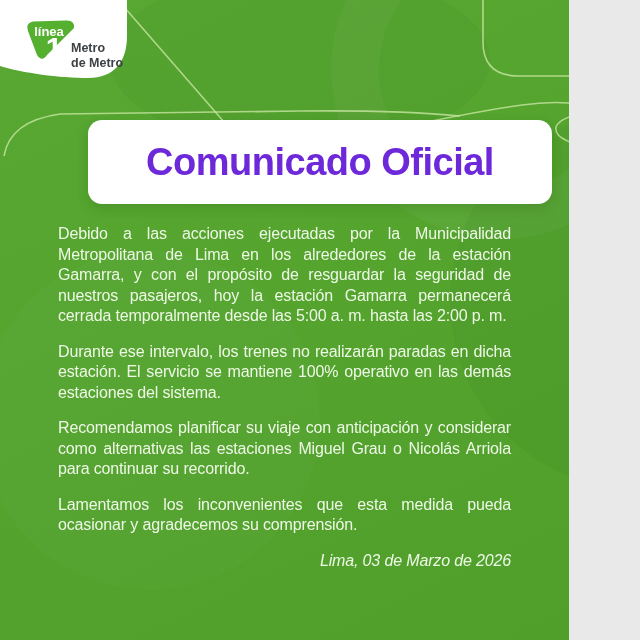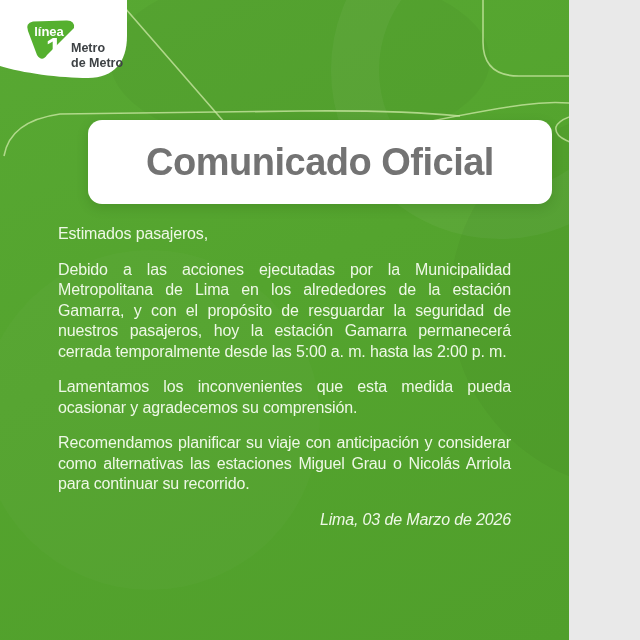--- a/index.html
+++ b/index.html
@@ -17,21 +17,21 @@
     font-size:12.5px;font-weight:bold;line-height:15px;color:#3e4245;
   }
   .operator span{display:block;}
   .title-card{
     position:absolute;left:88px;top:120px;width:464px;height:84px;
     background:#ffffff;border-radius:14px;
     box-shadow:0 4px 12px rgba(25,70,10,.18);
     display:flex;align-items:center;justify-content:center;
   }
   .title-card h1{
-    margin:0;font-size:38px;font-weight:bold;color:#737373;letter-spacing:-.5px;
+    margin:0;font-size:38px;font-weight:bold;color:#6d28d9;letter-spacing:-.5px;
   }
   .body-text{
     position:absolute;left:58px;right:58px;top:224px;
     color:#eef8e6;font-size:16px;line-height:20.5px;letter-spacing:-.15px;
   }
   .body-text p{margin:0 0 15px 0;text-align:justify;}
   .body-text p.greeting{text-align:left;}
   .body-text p.date-line{
     text-align:right;font-style:italic;margin-top:12px;margin-bottom:8px;
   }
@@ -66,20 +66,20 @@
   <div class="operator">
     <span>Metro</span>
     <span>de Metro</span>
   </div>
 
   <div class="title-card">
     <h1>Comunicado Oficial</h1>
   </div>
 
   <div class="body-text">
-    <p class="greeting">Estimados pasajeros,</p>
     <p>Debido a las acciones ejecutadas por la Municipalidad Metropolitana de Lima en los alrededores de la estación Gamarra, y con el propósito de resguardar la seguridad de nuestros pasajeros, hoy la estación Gamarra permanecerá cerrada temporalmente desde las 5:00 a. m. hasta las 2:00 p. m.</p>
+    <p>Durante ese intervalo, los trenes no realizarán paradas en dicha estación. El servicio se mantiene 100% operativo en las demás estaciones del sistema.</p>
+    <p>Recomendamos planificar su viaje con anticipación y considerar como alternativas las estaciones Miguel Grau o Nicolás Arriola para continuar su recorrido.</p>
     <p>Lamentamos los inconvenientes que esta medida pueda ocasionar y agradecemos su comprensión.</p>
-    <p>Recomendamos planificar su viaje con anticipación y considerar como alternativas las estaciones Miguel Grau o Nicolás Arriola para continuar su recorrido.</p>
     <p class="date-line">Lima, 03 de Marzo de 2026</p>
   </div>
 
 </div>
 
 </body></html>

